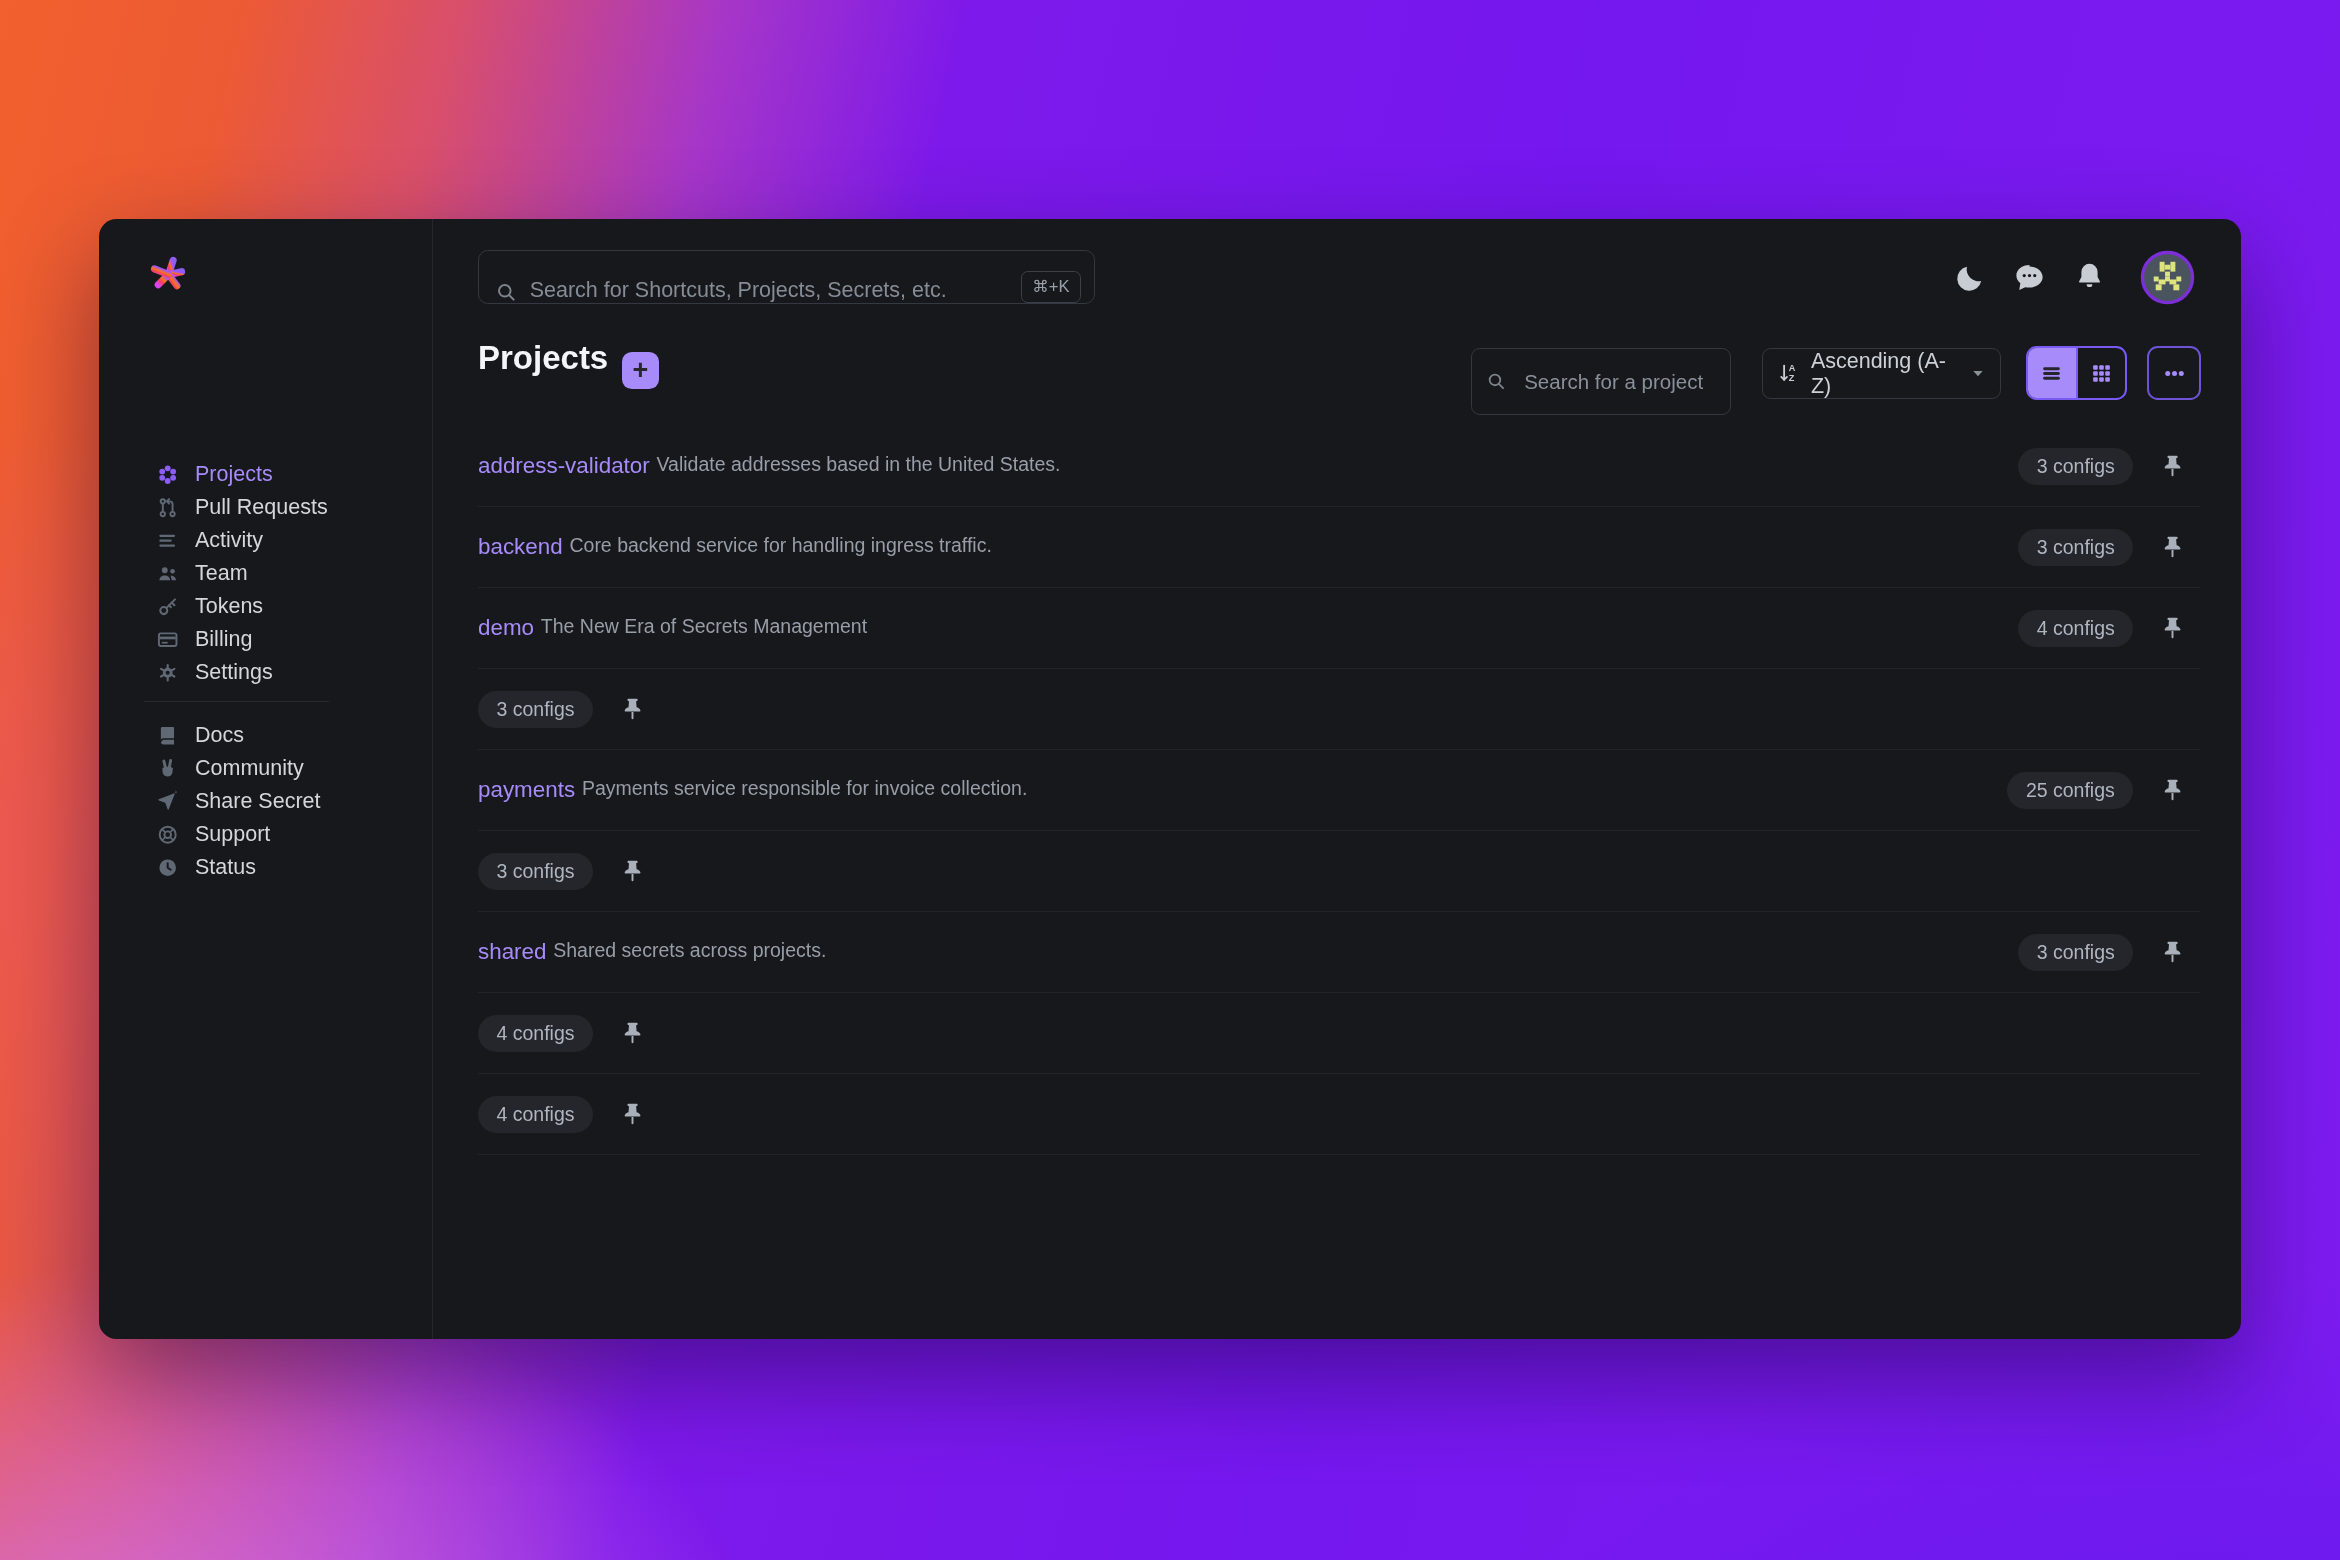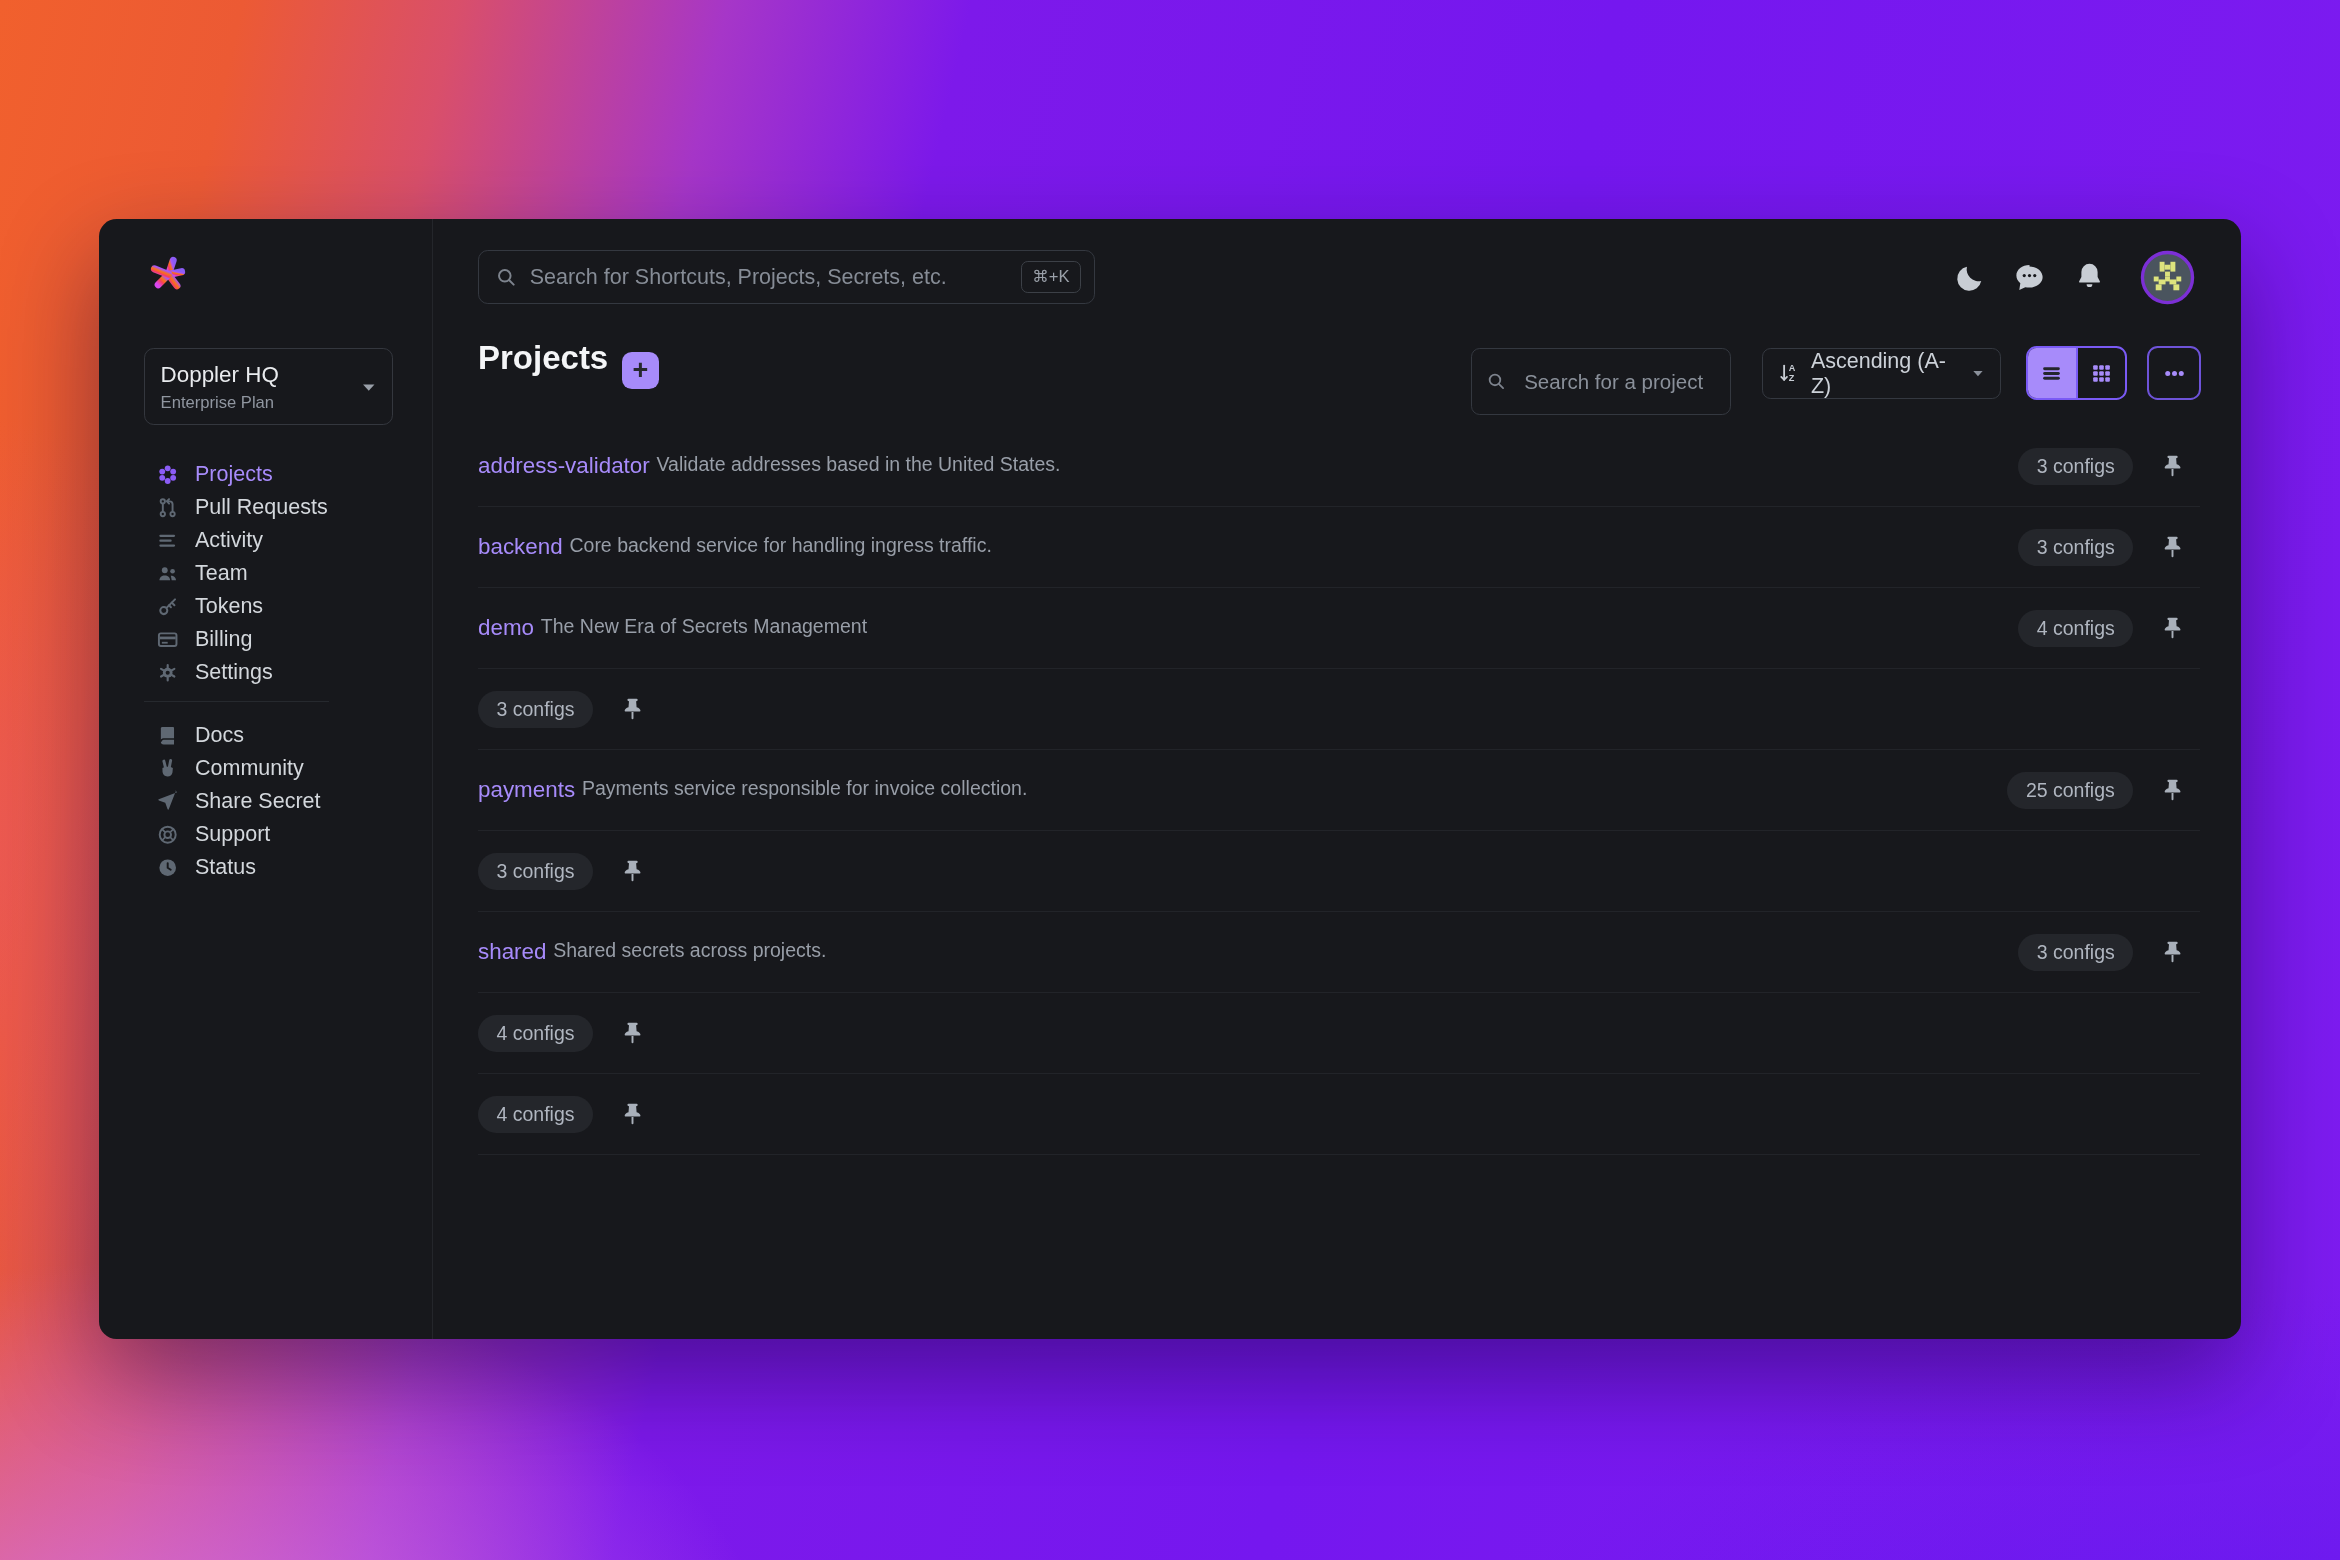--- a/index.html
+++ b/index.html
@@ -37,21 +37,21 @@
              font-size:21.5px; color:#d3d7dc; cursor:pointer; }
   .nav-item .nicon{ width:23.4px; height:23.4px; color:#5f6873; flex:0 0 23.4px; }
   .nav-item.active{ color:#a78bfa; }
   .nav-item.active .nicon{ color:#8b5cf6; }
   .nav-sep{ position:absolute; left:45px; top:482px; width:185px; height:1px; background:#26292e; }
 
   
   .topsearch{
     position:absolute; left:379px; top:31px; width:617px; height:54px;
     border:1px solid #343840; border-radius:9.8px;
-    display:flex; align-items:center; gap:12.7px; padding:0 12.7px 0 15.6px; background:#17181c;
+    display:flex; align-items:flex-end; gap:12.7px; padding:0 12.7px 0 15.6px; background:#17181c;
   }
   .topsearch .sicon{ width:22.4px; height:22.4px; color:#7d838d; flex:0 0 22.4px; }
   .topsearch input{
     flex:1; background:transparent; border:none; outline:none;
     font-size:21.5px; color:#d5d9df; font-family:inherit;
   }
   .topsearch input::placeholder{ color:#868c96; }
   .kbd{ border:1px solid #3c4047; border-radius:6.8px; padding:4.9px 10.7px; font-size:16.6px; color:#9aa0a9; }
 
   .icon-btn{ position:absolute; width:33px; height:33px; color:#c8cdd4; cursor:pointer; }
@@ -129,29 +129,20 @@
         <g stroke="url(#lg)" stroke-width="7.5" stroke-linecap="round" fill="none">
           <path d="M24 24L29 9"></path>
             <path d="M24 24L38 21"></path>
             <path d="M24 24L33 36"></path>
           <path d="M24 24L13 35"></path>
             <path d="M24 24L9 18"></path>
         </g>
       </svg>
     </div>
 
-    <div class="workspace">
-      <div class="ws-name">Doppler HQ</div>
-      <div class="ws-plan">Enterprise Plan</div>
-      <span class="ws-caret">
-        <svg viewBox="0 0 24 24">
-            <path d="M5 9h14l-7 7.5Z" fill="currentColor"></path>
-          </svg>
-      </span>
-    </div>
 
     <div class="nav">
       <div class="nav-item active">
         <span class="nicon">
             <svg viewBox="0 0 24 24">
               <g fill="currentColor">
                 <circle cx="12" cy="5.5" r="3"></circle>
                 <circle cx="17.6" cy="8.8" r="3"></circle>
                 <circle cx="17.6" cy="15.2" r="3"></circle>
                 <circle cx="12" cy="18.5" r="3"></circle>

